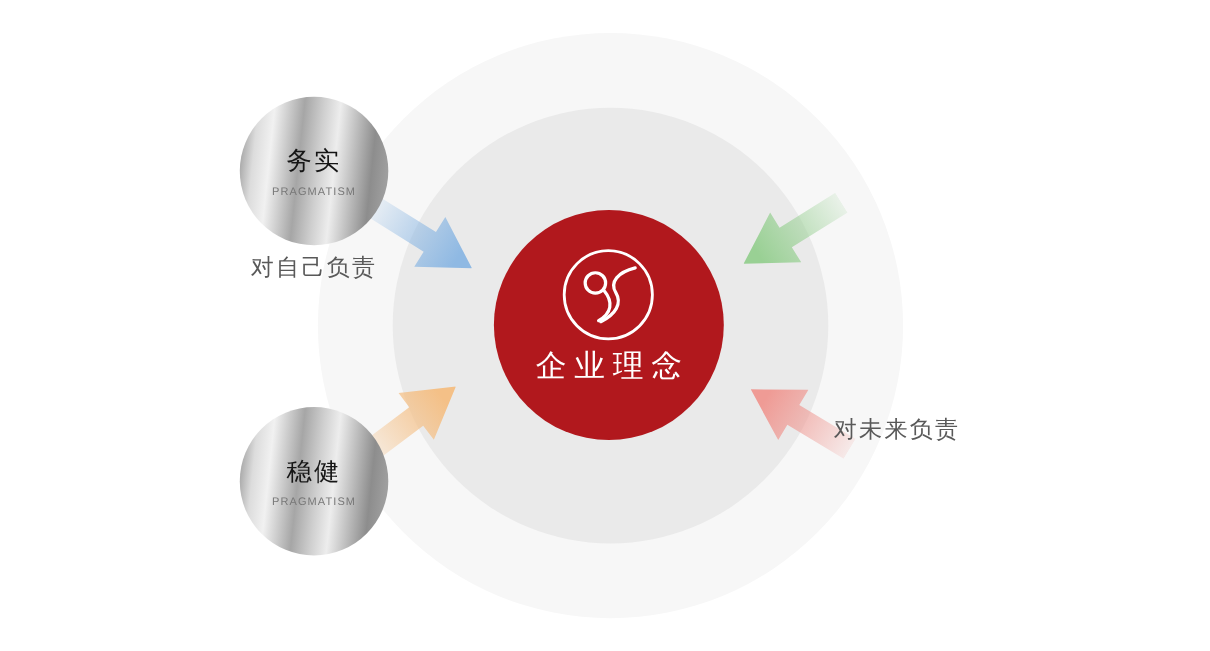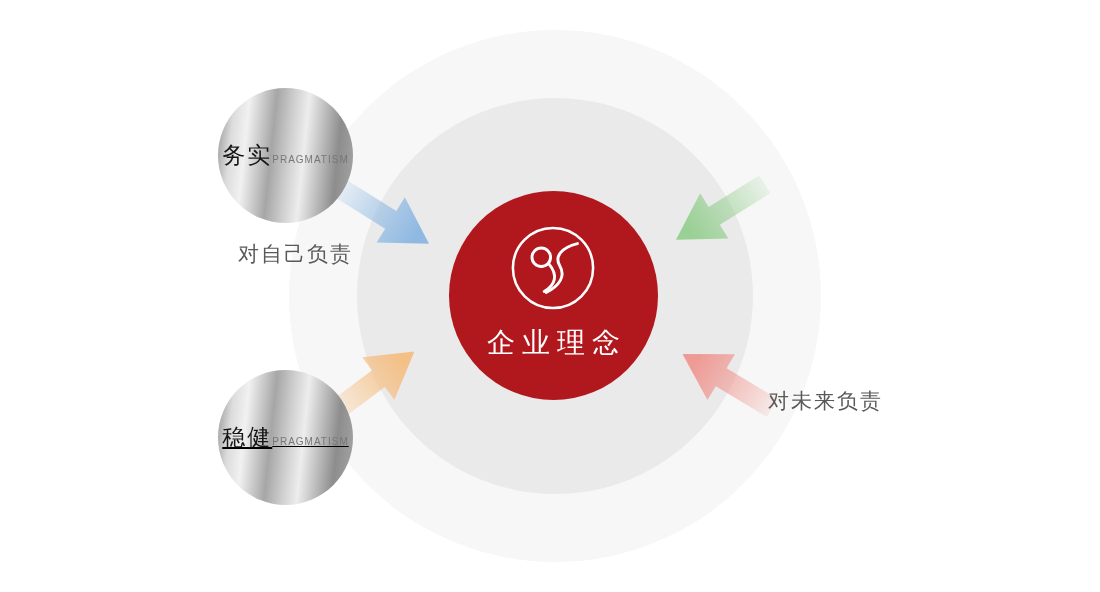--- a/index.html
+++ b/index.html
@@ -8,37 +8,37 @@
 
   
   .halo { position:absolute; border-radius:50%; }
   .halo-outer { left:289px; top:30px; width:532px; height:532px; background:#f7f7f7; }
   .halo-inner { left:357px; top:98px; width:396px; height:396px; background:#eaeaea; }
 
   
   .center-circle { position:absolute; left:449px; top:191px; width:209px; height:209px;
                    border-radius:50%; }
   .center-logo { position:absolute; left:60px; top:33px; width:88px; height:88px; }
-  .center-title { position:absolute; left:0; right:0; top:133px; text-align:center;
+  .center-title { position:absolute; left:0; right:0; top:123px; text-align:center;
                   color:#ffffff; font-size:28px; letter-spacing:7px; padding-left:7px;
                   font-weight:400; }
 
   
   .node { position:absolute; width:135px; }
   .n-tl { left:218px; top:88px; }
   .n-tr { left:748px; top:88px; }
-  .n-bl { left:218px; top:370px;text-decoration:underline; }
+  .n-bl { left:218px; top:370px; }
   .n-br { left:748px; top:370px; }
   .metal { width:135px; height:135px; border-radius:50%;
            background:linear-gradient(96deg,#8e8e8e 0%,#dcdcdc 12%,#f1f1f1 22%,
                       #a6a6a6 40%,#cfcfcf 52%,#ededed 62%,#8d8d8d 85%,#a8a8a8 100%);
-           display:flex; flex-direction:row; align-items:center; justify-content:center; }
+           display:flex; flex-direction:column; align-items:center; justify-content:center; }
   .cn { font-size:23px; color:#161616; letter-spacing:2px; }
   .en { margin-top:7px; font-size:10px; color:#777777; letter-spacing:1px; }
-  .caption { margin-top:17px; text-align:right; font-size:21px; color:#595959;
+  .caption { margin-top:6px; text-align:center; font-size:21px; color:#595959;
              letter-spacing:2px; white-space:nowrap; }
 
   
   .arrow { position:absolute; width:105px; height:62px;
            clip-path:polygon(0% 33%, 57% 33%, 57% 7%, 100% 50%, 57% 93%, 57% 67%, 0% 67%); }
   .a-tl { left:332px; top:185px; transform:rotate(32deg); }
   .a-tr { left:668px; top:181px; transform:rotate(148deg); }
   .a-bl { left:320px; top:352px; transform:rotate(-37deg); }
   .a-br { left:675px; top:350px; transform:rotate(211deg); }
 </style>

